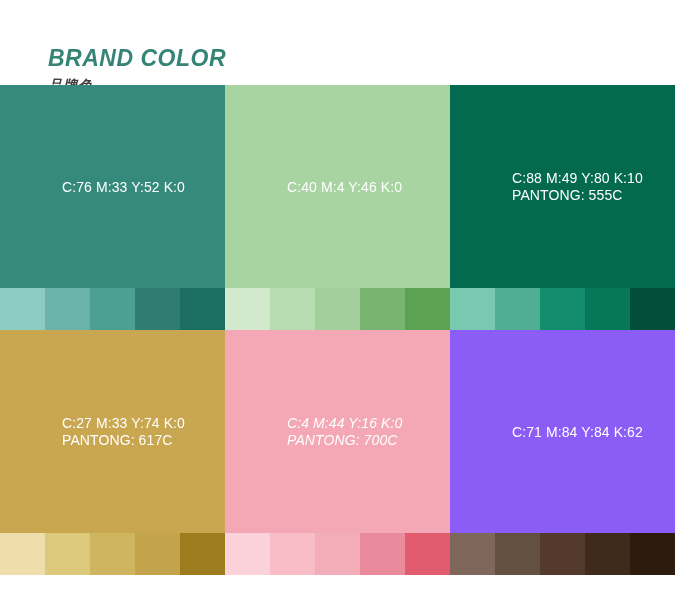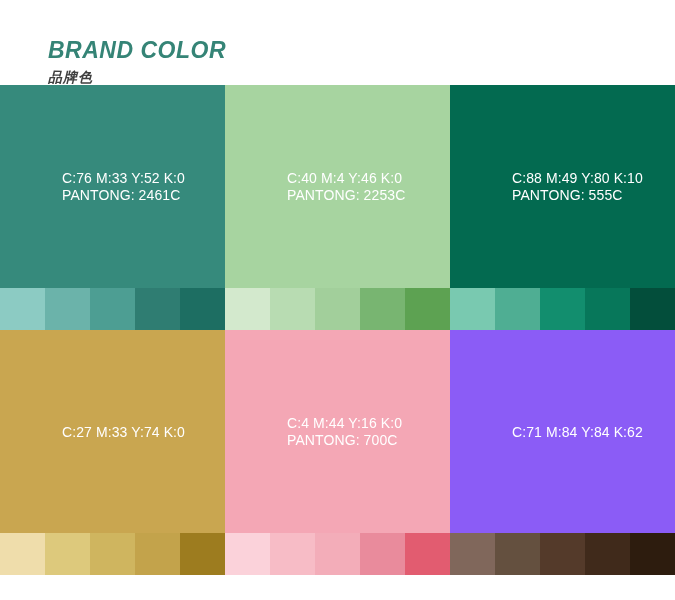--- a/index.html
+++ b/index.html
@@ -18,21 +18,21 @@
     position: relative;
     width: 675px;
     height: 600px;
     background: #ffffff;
   }
 
   
   .header {
     position: absolute;
     left: 0;
-    top: 4px;
+    top: 12px;
     width: 675px;
     height: 95px;
     background: #ffffff;
     box-sizing: border-box;
     padding-left: 48px;
     padding-top: 32px;
   }
   .title-en {
     font-size: 23px;
     font-weight: bold;
@@ -138,28 +138,26 @@
   </div>
 
   <div class="palette">
 
     <div class="band band-row1">
       <div class="band-main">
 
         <div class="swatch swatch-col-1" style="background-color: rgb(54, 138, 124);">
           <div class="swatch-label" style="color: rgb(255, 255, 255);">
             <span class="line">C:76 M:33 Y:52 K:0</span>
-            <span class="line">PANTONG: 2461C</span>
           </div>
         </div>
 
         <div class="swatch swatch-col-2" style="background-color: rgb(167, 212, 160);">
           <div class="swatch-label" style="color: rgb(255, 255, 255);">
             <span class="line">C:40 M:4 Y:46 K:0</span>
-            <span class="line">PANTONG: 2253C</span>
           </div>
         </div>
 
         <div class="swatch swatch-col-3" style="background-color: rgb(3, 106, 80);">
           <div class="swatch-label" style="color: rgb(255, 255, 255);">
             <span class="line">C:88 M:49 Y:80 K:10</span>
             <span class="line">PANTONG: 555C</span>
           </div>
         </div>
 
@@ -189,25 +187,26 @@
           </div>
       </div>
     </div>
 
     <div class="band band-row2">
       <div class="band-main">
 
         <div class="swatch swatch-col-1" style="background-color: rgb(201, 166, 80);">
           <div class="swatch-label" style="color: rgb(255, 255, 255);">
             <span class="line">C:27 M:33 Y:74 K:0</span>
+            <span class="line">PANTONG: 617C</span>
           </div>
         </div>
 
         <div class="swatch swatch-col-2" style="background-color: rgb(244, 167, 181);">
-          <div class="swatch-label" style="color: rgb(255, 255, 255);">
+          <div class="swatch-label" style="color: rgb(255, 255, 255); font-style: italic;">
             <span class="line">C:4 M:44 Y:16 K:0</span>
             <span class="line">PANTONG: 700C</span>
           </div>
         </div>
 
         <div class="swatch swatch-col-3" style="background-color: #8b5cf6;">
           <div class="swatch-label" style="color: rgb(255, 255, 255);">
             <span class="line">C:71 M:84 Y:84 K:62</span>
           </div>
         </div>

